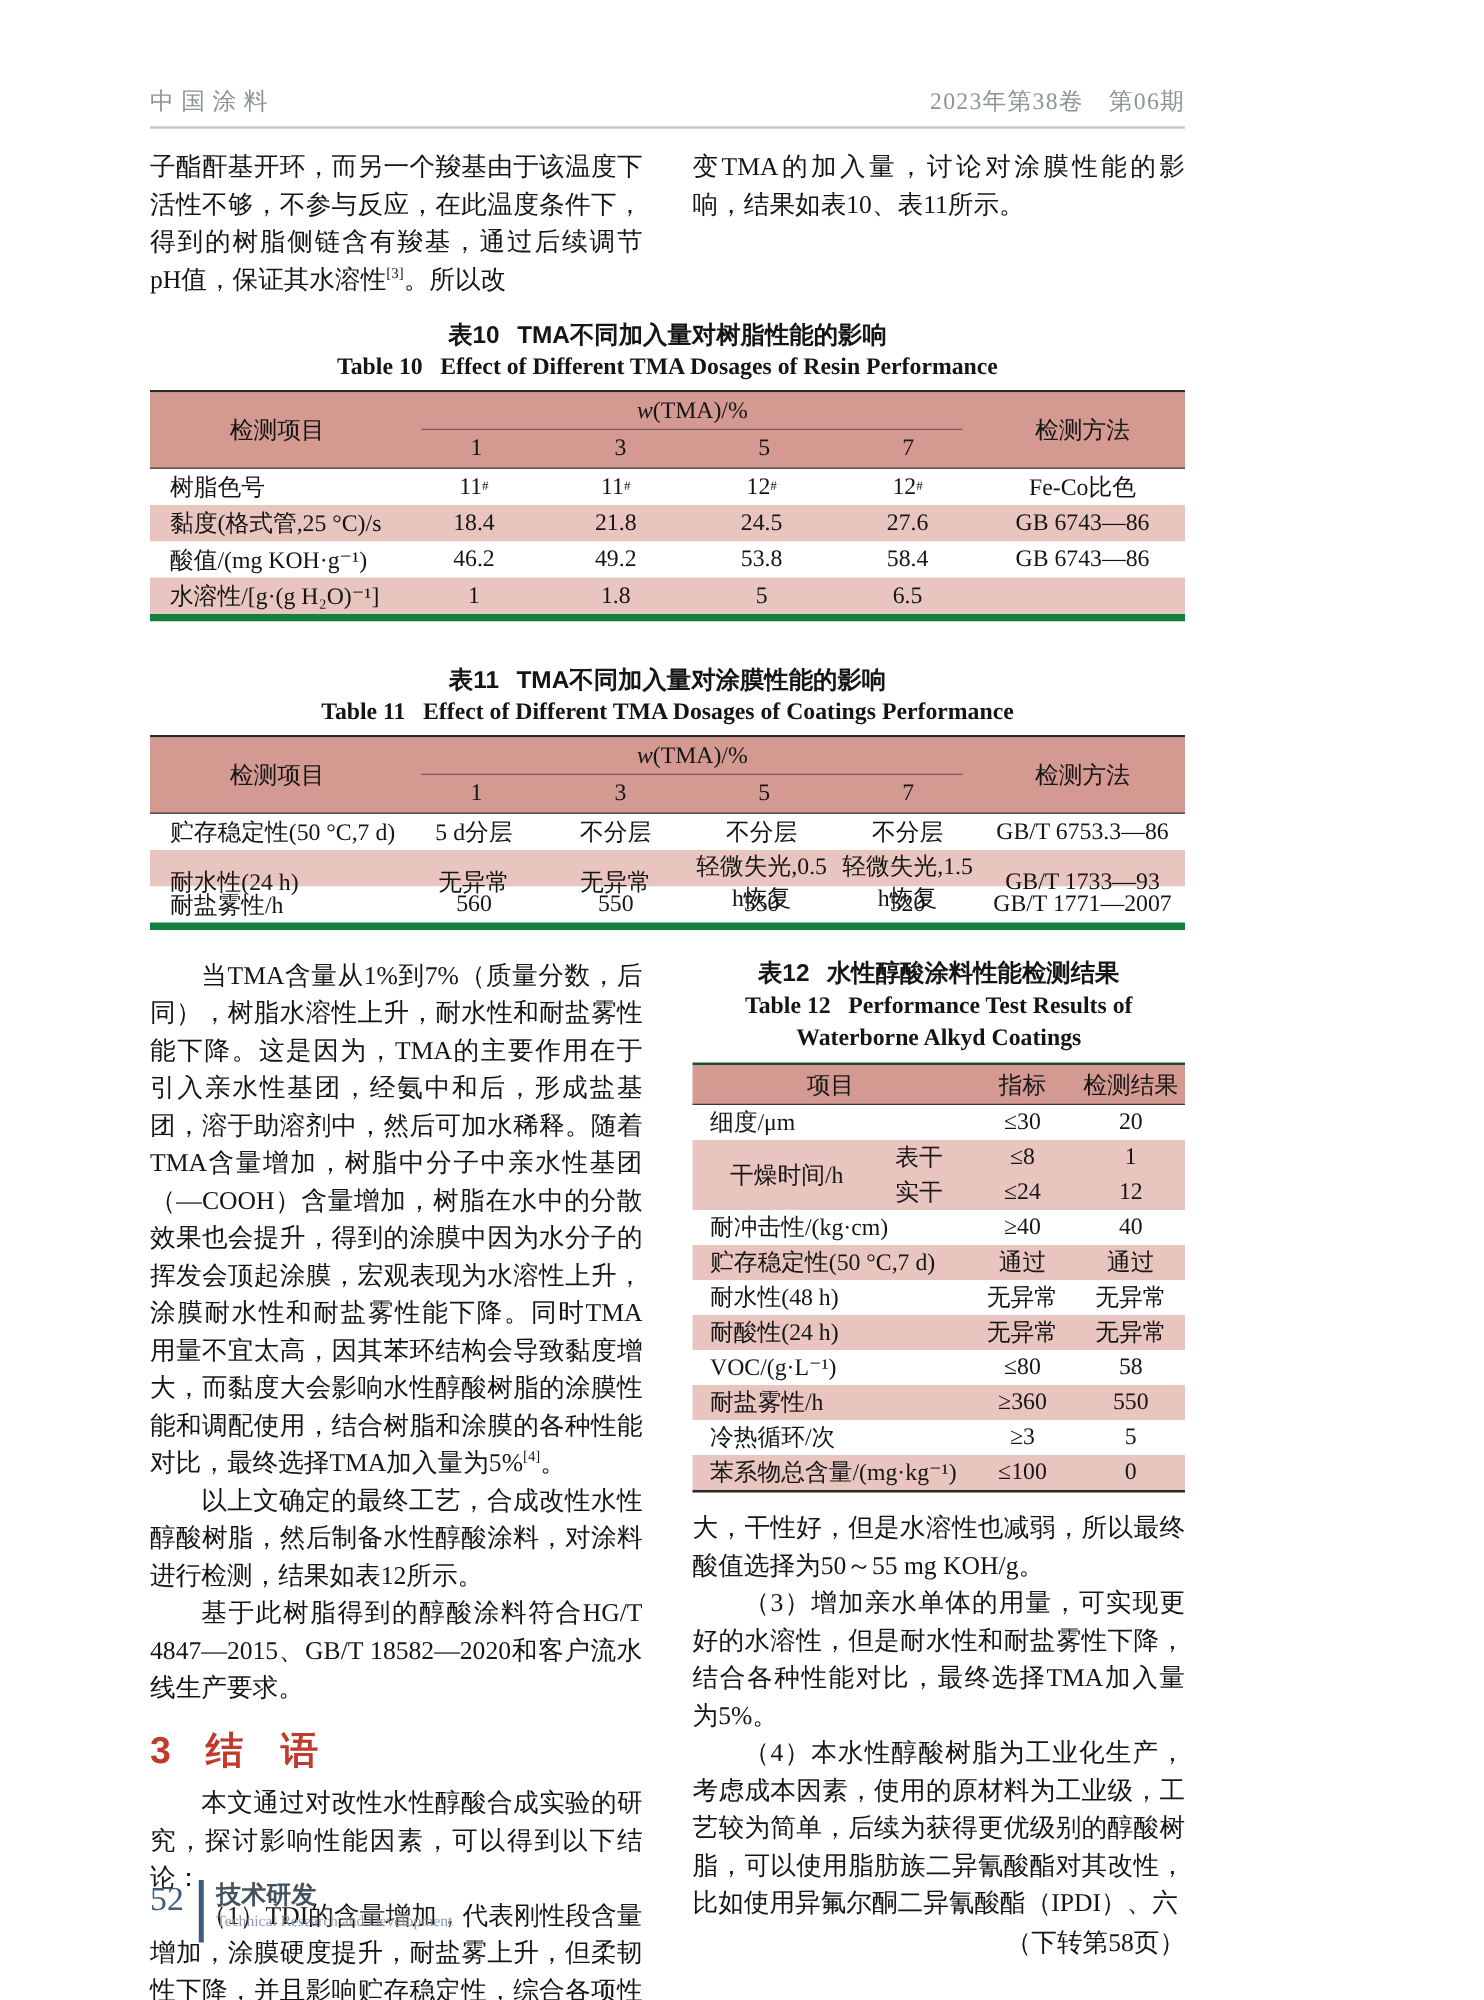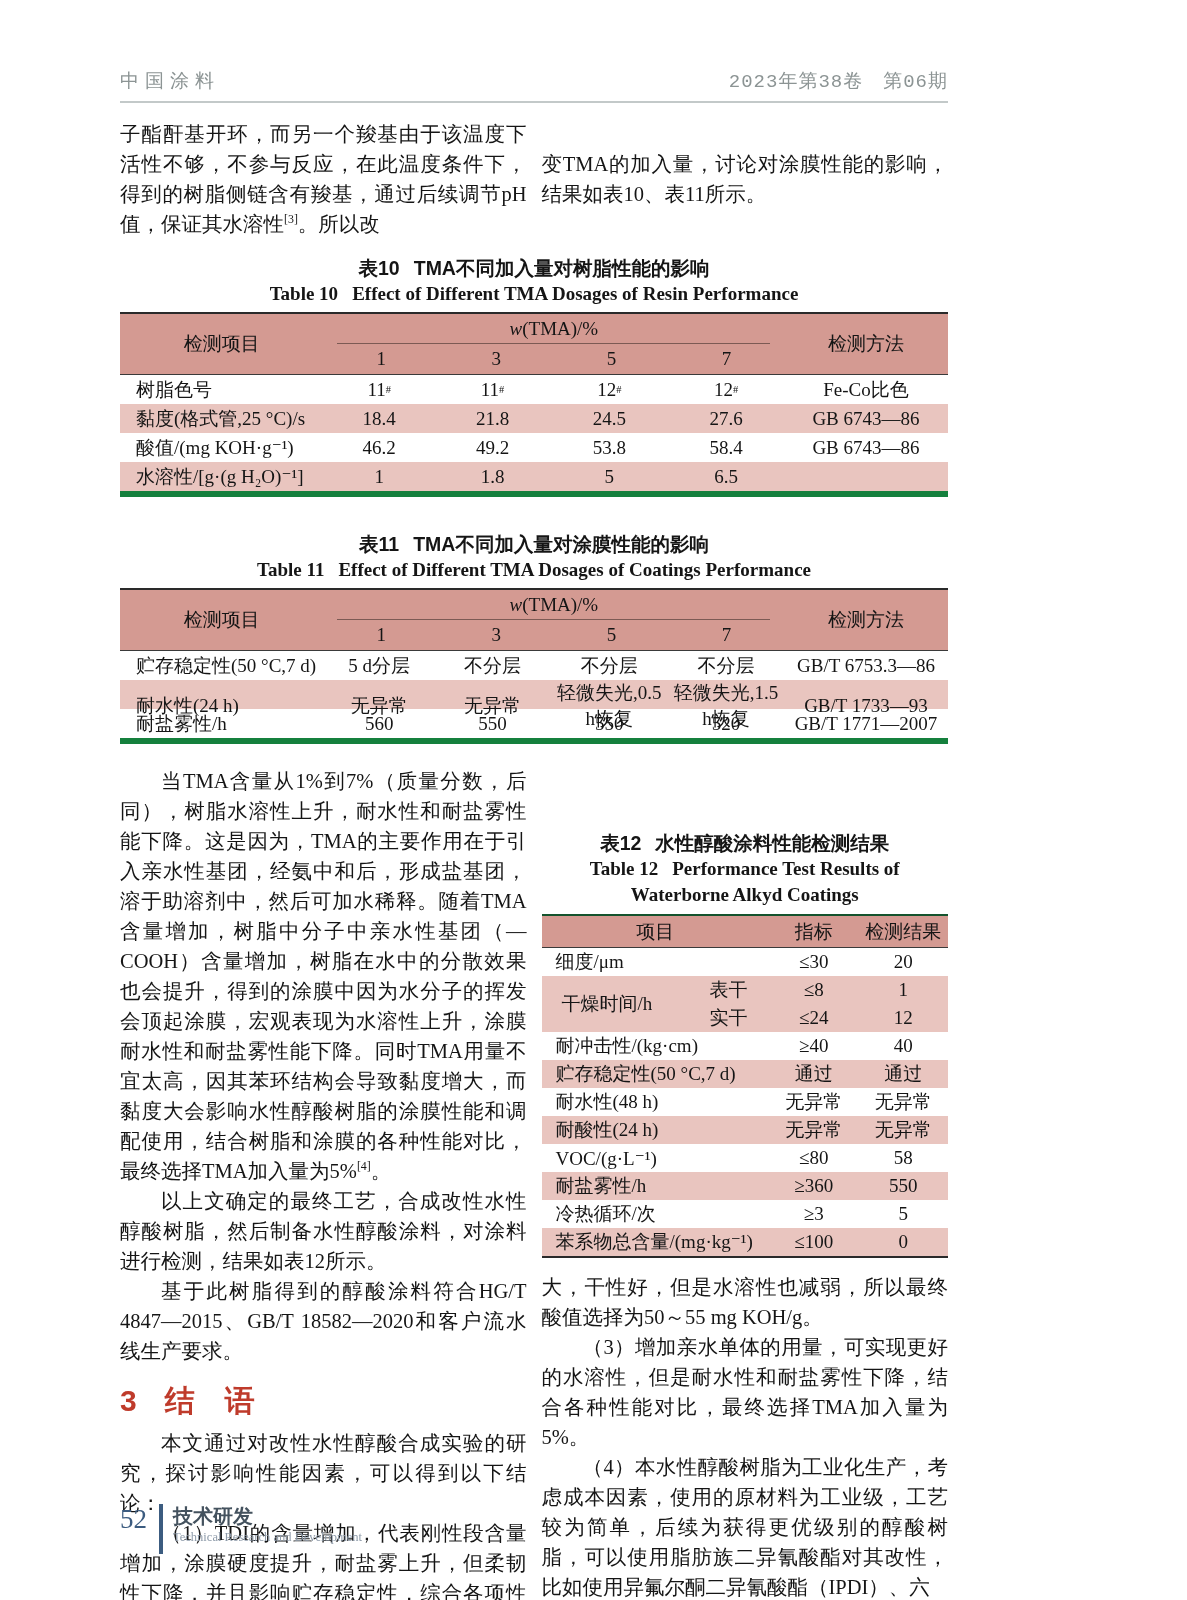--- a/index.html
+++ b/index.html
@@ -5,25 +5,25 @@
   * { margin:0; padding:0; box-sizing:border-box; }
   html,body { background:#ffffff; }
   body { width:1187px; height:1600px; position:relative; overflow:hidden;
          font-family:"Liberation Serif","DejaVu Serif",serif; color:#151515; }
   .page { position:absolute; top:0; left:0; width:1075px; height:1600px; padding:68px 127px 0 120px; }
 
   
   .runhead { display:flex; justify-content:space-between; align-items:flex-end;
              color:#8c9494; font-size:19px; }
   .runhead .jtitle { letter-spacing:6px; }
-  .runhead .issue { letter-spacing:1px;font-family:Liberation Mono, monospace; }
+  .runhead .issue { letter-spacing:1px; }
   .runrule { border:none; border-top:2px solid #c3c9c9; margin-top:7px; }
 
   
-  .twocol { display:flex; gap:15px;align-items:center; }
+  .twocol { display:flex; gap:40px; }
   .col { width:452px; }
 
   .body-text { font-size:20.5px; line-height:30px; text-align:justify; }
   .ind { text-indent:2em; }
   sup.ref { font-size:0.58em; vertical-align:super; line-height:0; }
 
   .intro { margin-top:16px; }
 
   
   .cap { text-align:center; }
@@ -67,21 +67,21 @@
          font-size:19px; }
   .t12-head { background:#d49a92; display:grid; grid-template-columns:56% 22% 22%;
               height:32px; border-bottom:1px solid #3a3a3a; }
   .t12-head div { display:flex; align-items:center; justify-content:center; }
   .t12-row { display:grid; grid-template-columns:36% 20% 22% 22%; height:28px; }
   .t12-row > div { display:flex; align-items:center; justify-content:center; text-align:center; }
   .t12-row > .item { grid-column:1 / 3; justify-content:flex-start; padding-left:14px; text-align:left; }
   .t12-row.alt, .t12-dry { background:#e9c5bf; }
   .t12-dry { display:grid; grid-template-columns:36% 20% 22% 22%; grid-template-rows:28px 28px; }
   .t12-dry > div { display:flex; align-items:center; justify-content:center; }
-  .t12-dry > .item { grid-row:1 / 3; justify-content:flex-start; padding-left:20px; }
+  .t12-dry > .item { grid-row:1 / 3; justify-content:flex-start; padding-left:30px; }
 
   .cont-note { text-align:right; font-size:20.5px; line-height:30px; margin-top:2px; }
 
   
   .pagefoot { position:absolute; left:120px; bottom:46px; display:flex; align-items:flex-start; }
   .pno { color:#3c5c80; font-size:27px; margin-right:12px; }
   .fbar { width:4px; height:50px; background:#3c5c80; margin-right:10px; }
   .fsec-cn { font-family:"Liberation Sans","DejaVu Sans",sans-serif; font-weight:bold;
              color:#44525e; font-size:20px; line-height:24px; }
   .fsec-en { color:#8d9aa9; font-size:12.5px; line-height:18px; }

